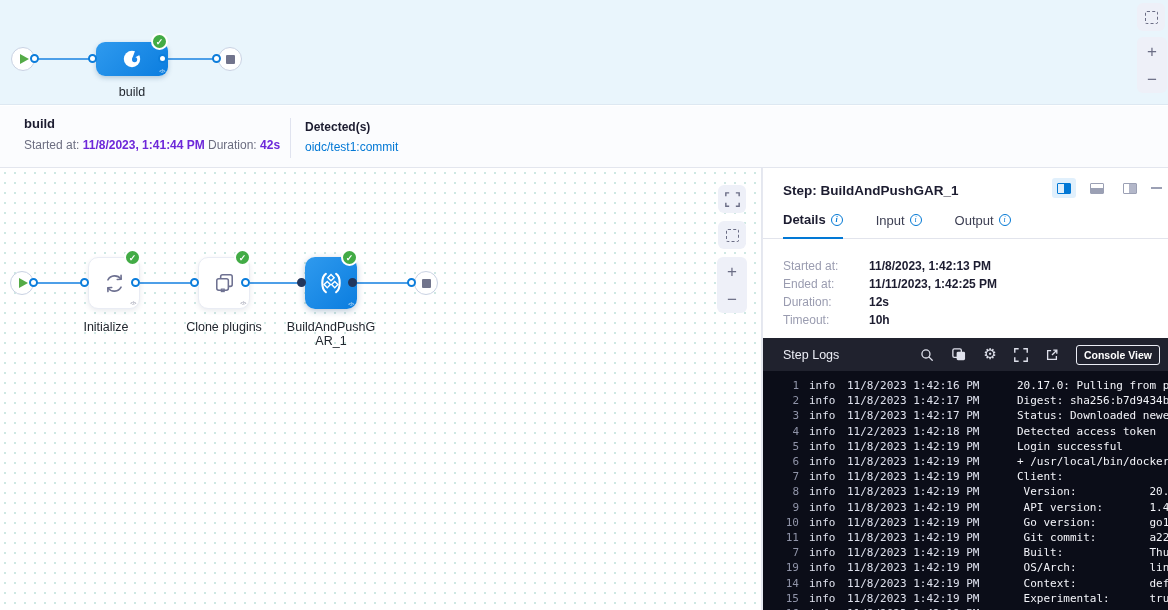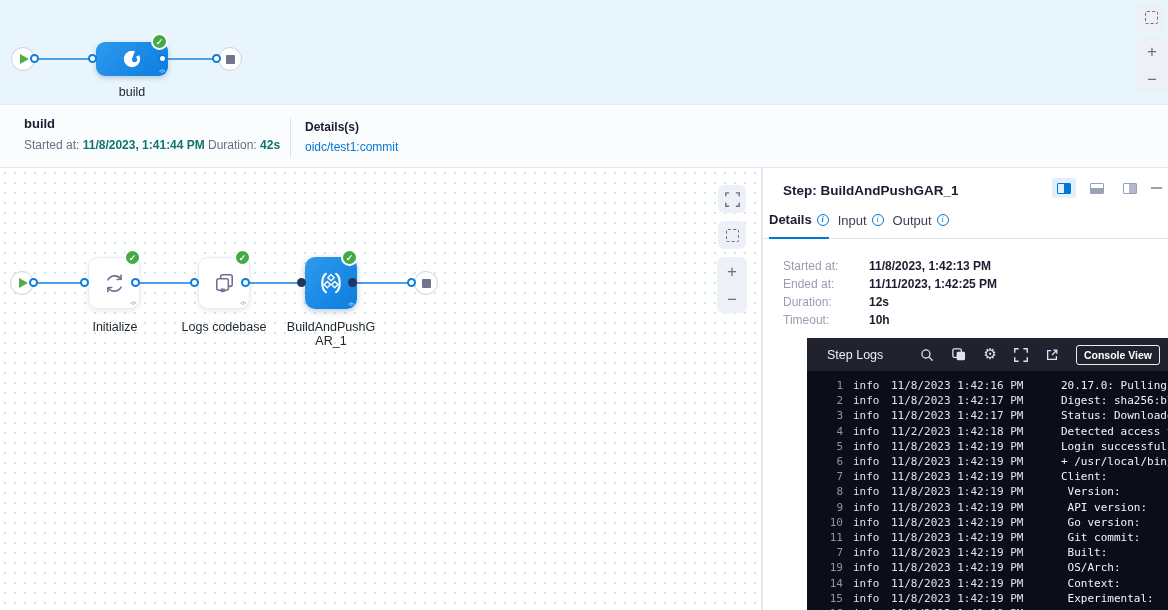--- a/index.html
+++ b/index.html
@@ -20,21 +20,21 @@
   .corner-glyph { position:absolute; right:3px; bottom:2px; font-size:5px; letter-spacing:-.5px; }
   .chip { position:absolute; width:28px; height:28px; background:#eef0f8; border-radius:6px; display:flex; align-items:center; justify-content:center; cursor:pointer; }
   .marquee-box { width:13px; height:13px; border:1.5px dashed #6b6d85; border-radius:2px; }
   .zoom-pill { position:absolute; width:30px; height:56px; background:#eef0f8; border-radius:6px; display:flex; flex-direction:column; align-items:center; justify-content:space-around; color:#6b6d85; font-size:17px; }
   .zoom-btn { width:100%; text-align:center; line-height:1; cursor:pointer; }
 
   
   .infobar { position:absolute; left:0; top:106px; width:1168px; height:62px; background:#fbfcfe; border-bottom:1px solid #e3e6ee; }
   .ib-title { position:absolute; left:24px; top:10px; font-size:13px; font-weight:bold; color:#1c1c30; }
   .ib-row { position:absolute; left:24px; top:32px; font-size:12px; color:#6b6d80; }
-  .ib-val { color:#0f766e; font-weight:600; }
+  .ib-val { color:#6d28d9; font-weight:600; }
   .ib-duration { position:absolute; left:208px; top:32px; font-size:12px; color:#6b6d80; }
   .ib-divider { position:absolute; left:290px; top:12px; width:1px; height:40px; background:#e0e3ef; }
   .ib-art-label { position:absolute; left:305px; top:14px; font-size:12px; font-weight:bold; color:#1c1c30; }
   .ib-art-link { position:absolute; left:305px; top:34px; font-size:12px; color:#0278d5; cursor:pointer; text-decoration:none; }
 
   
   .canvas { position:absolute; left:0; top:168px; width:762px; height:442px; background:#fff;
             background-image:radial-gradient(circle,#cfe8e3 1px,rgba(0,0,0,0) 1px); background-size:10px 10px; border-right:1px solid #e4e7ef; }
   .step-node { position:absolute; width:52px; height:52px; border-radius:10px; background:#fff; border:1px solid #e9ecf4; box-shadow:0 2px 5px rgba(40,60,90,.10); display:flex; align-items:center; justify-content:center; z-index:3; cursor:pointer; }
   .step-node.blue { background:linear-gradient(135deg,#2f9aee,#0b7ddf); border:none; box-shadow:0 2px 6px rgba(20,70,120,.3); }
@@ -47,32 +47,32 @@
   .layout-icons { position:absolute; right:6px; top:10px; display:flex; align-items:center; gap:9px; }
   .li-chip { width:24px; height:20px; border-radius:3px; display:flex; align-items:center; justify-content:center; cursor:pointer; }
   .li-chip.active { background:#e1f0fc; }
   .li-rect { width:14px; height:11px; border:1.5px solid #9ba0b4; border-radius:1px; position:relative; }
   .li-rect.blue { border-color:#0278d5; }
   .li-fill-right { position:absolute; right:0; top:0; bottom:0; width:50%; background:#0278d5; }
   .li-fill-bottom { position:absolute; left:0; right:0; bottom:0; height:45%; background:#9ba0b4; }
   .li-fill-right-gray { position:absolute; right:0; top:0; bottom:0; width:55%; background:#b3b7c9; }
   .li-minus { width:11px; height:2px; background:#9ba0b4; cursor:pointer; }
 
-  .tabs { position:absolute; left:0; top:44px; width:100%; padding-left:6px; border-bottom:1px solid #e2e4ec; display:flex; gap:9px; }
+  .tabs { position:absolute; left:0; top:44px; width:100%; padding-left:20px; border-bottom:1px solid #e2e4ec; display:flex; gap:33px; }
   .tab { padding-bottom:10px; font-size:13px; color:#3c3e52; display:flex; align-items:center; gap:5px; cursor:pointer; }
   .tab.active { font-weight:bold; color:#1c1c30; border-bottom:2.5px solid #0278d5; margin-bottom:-1px; }
   .info-i { width:12px; height:12px; border:1px solid #0278d5; border-radius:50%; color:#0278d5; font-size:8px; font-style:italic; font-family:"Liberation Serif",serif; display:inline-flex; align-items:center; justify-content:center; line-height:1; }
 
   .details { position:absolute; left:20px; top:92px; }
   .detail-row { display:flex; margin-bottom:5.5px; font-size:12px; line-height:1.05; }
   .detail-label { width:86px; color:#9a9cb0; }
   .detail-value { color:#1c1c30; font-weight:600; }
 
   
-  .logs { position:absolute; left:0; right:0; top:170px; bottom:0; display:flex; flex-direction:column;margin-left:44px; }
+  .logs { position:absolute; left:0; right:0; top:170px; bottom:0; display:flex; flex-direction:column; }
   .logs-header { height:33px; background:#20222e; display:flex; align-items:center; padding:0 8px 0 20px; flex:none; }
   .logs-title { color:#eceef6; font-size:12.5px; flex:1; }
   .log-icons { display:flex; align-items:center; gap:17px; }
   .log-icon { cursor:pointer; display:flex; align-items:center; justify-content:center; color:#dfe1ec; }
   .gear-glyph { font-family:"DejaVu Sans",sans-serif; font-size:15px; line-height:1; }
   .console-btn { border:1px solid #eceef6; border-radius:3px; color:#fff; font-size:10.5px; font-weight:bold; padding:3px 7px; white-space:nowrap; cursor:pointer; }
   .logs-body { flex:1; background:#0b0d18; overflow:hidden; padding:7px 0 0 12px; font-family:"DejaVu Sans Mono",monospace; font-size:11px; line-height:15.2px; }
   .log-row { display:flex; white-space:pre; }
   .log-num { width:24px; text-align:right; color:#9094a8; flex:none; }
   .log-level { width:34px; margin-left:10px; color:#dfe2ee; flex:none; }
@@ -120,21 +120,21 @@
   <div class="ib-title">build</div>
   <div class="ib-row">
     <span>Started at:</span>
     <span class="ib-val">11/8/2023, 1:41:44 PM</span>
   </div>
   <div class="ib-duration">
     <span>Duration:</span>
     <span class="ib-val">42s</span>
   </div>
   <div class="ib-divider"></div>
-  <div class="ib-art-label">Details(s)</div>
+  <div class="ib-art-label">Detected(s)</div>
   <a class="ib-art-link">oidc/test1:commit</a>
 </div>
 
 <div class="canvas">
   <div class="hline" style="left:36px; top:114px; width:384px;"></div>
 
   <div class="node-circle" style="left:10px; top:103px;">
     <div class="play-tri"></div>
   </div>
   <div class="port" style="left:29px; top:110px;"></div>
@@ -144,34 +144,34 @@
     <svg width="27" height="27" viewBox="0 0 28 28">
       <path d="M7.2 10.2 A8 8 0 0 1 20.6 9.2" fill="none" stroke="#6e7191" stroke-width="1.7" stroke-linecap="round"></path>
       <path d="M20.8 5.6 L20.9 9.6 L16.9 9.8" fill="none" stroke="#6e7191" stroke-width="1.7" stroke-linecap="round" stroke-linejoin="round"></path>
       <path d="M20.8 17.8 A8 8 0 0 1 7.4 18.8" fill="none" stroke="#6e7191" stroke-width="1.7" stroke-linecap="round"></path>
       <path d="M7.2 22.4 L7.1 18.4 L11.1 18.2" fill="none" stroke="#6e7191" stroke-width="1.7" stroke-linecap="round" stroke-linejoin="round"></path>
     </svg>
     <span class="corner-glyph glyph-gray">&lt;/&gt;</span>
   </div>
   <div class="badge" style="left:124px; top:81px;">✓</div>
   <div class="port" style="left:131px; top:110px;"></div>
-  <div class="node-label" style="left:65px; top:152px; width:100px;">Initialize</div>
+  <div class="node-label" style="left:56px; top:152px; width:100px;">Initialize</div>
 
   <div class="port" style="left:190px; top:110px;"></div>
   <div class="step-node" style="left:198px; top:89px;">
     <svg width="27" height="27" viewBox="0 0 28 28">
       <rect x="10" y="5" width="12" height="12" rx="2" fill="none" stroke="#6e7191" stroke-width="1.6"></rect>
       <rect x="6" y="9" width="12" height="12" rx="2" fill="#ffffff" stroke="#6e7191" stroke-width="1.6"></rect>
       <rect x="10.7" y="19.8" width="3" height="2.6" fill="none" stroke="#6e7191" stroke-width="1.2"></rect>
     </svg>
     <span class="corner-glyph glyph-gray">&lt;/&gt;</span>
   </div>
   <div class="badge" style="left:234px; top:81px;">✓</div>
   <div class="port" style="left:241px; top:110px;"></div>
-  <div class="node-label" style="left:164px; top:152px; width:120px;">Logs codebase</div>
+  <div class="node-label" style="left:164px; top:152px; width:120px;">Clone plugins</div>
 
   <div class="port dark" style="left:297px; top:110px;"></div>
   <div class="step-node blue" style="left:305px; top:89px;">
     <svg width="30" height="30" viewBox="0 0 28 28">
       <path d="M9.2 5.5 C 4.8 8.2, 4.8 19.8, 9.2 22.5" fill="none" stroke="#ffffff" stroke-width="2" stroke-linecap="round"></path>
       <path d="M18.8 5.5 C 23.2 8.2, 23.2 19.8, 18.8 22.5" fill="none" stroke="#ffffff" stroke-width="2" stroke-linecap="round"></path>
       <rect x="11.9" y="6.9" width="4.2" height="4.2" transform="rotate(45 14 9)" fill="none" stroke="#ffffff" stroke-width="1.3"></rect>
       <rect x="8.4" y="13.4" width="4.2" height="4.2" transform="rotate(45 10.5 15.5)" fill="none" stroke="#ffffff" stroke-width="1.3"></rect>
       <rect x="15.4" y="13.4" width="4.2" height="4.2" transform="rotate(45 17.5 15.5)" fill="none" stroke="#ffffff" stroke-width="1.3"></rect>
     </svg>

